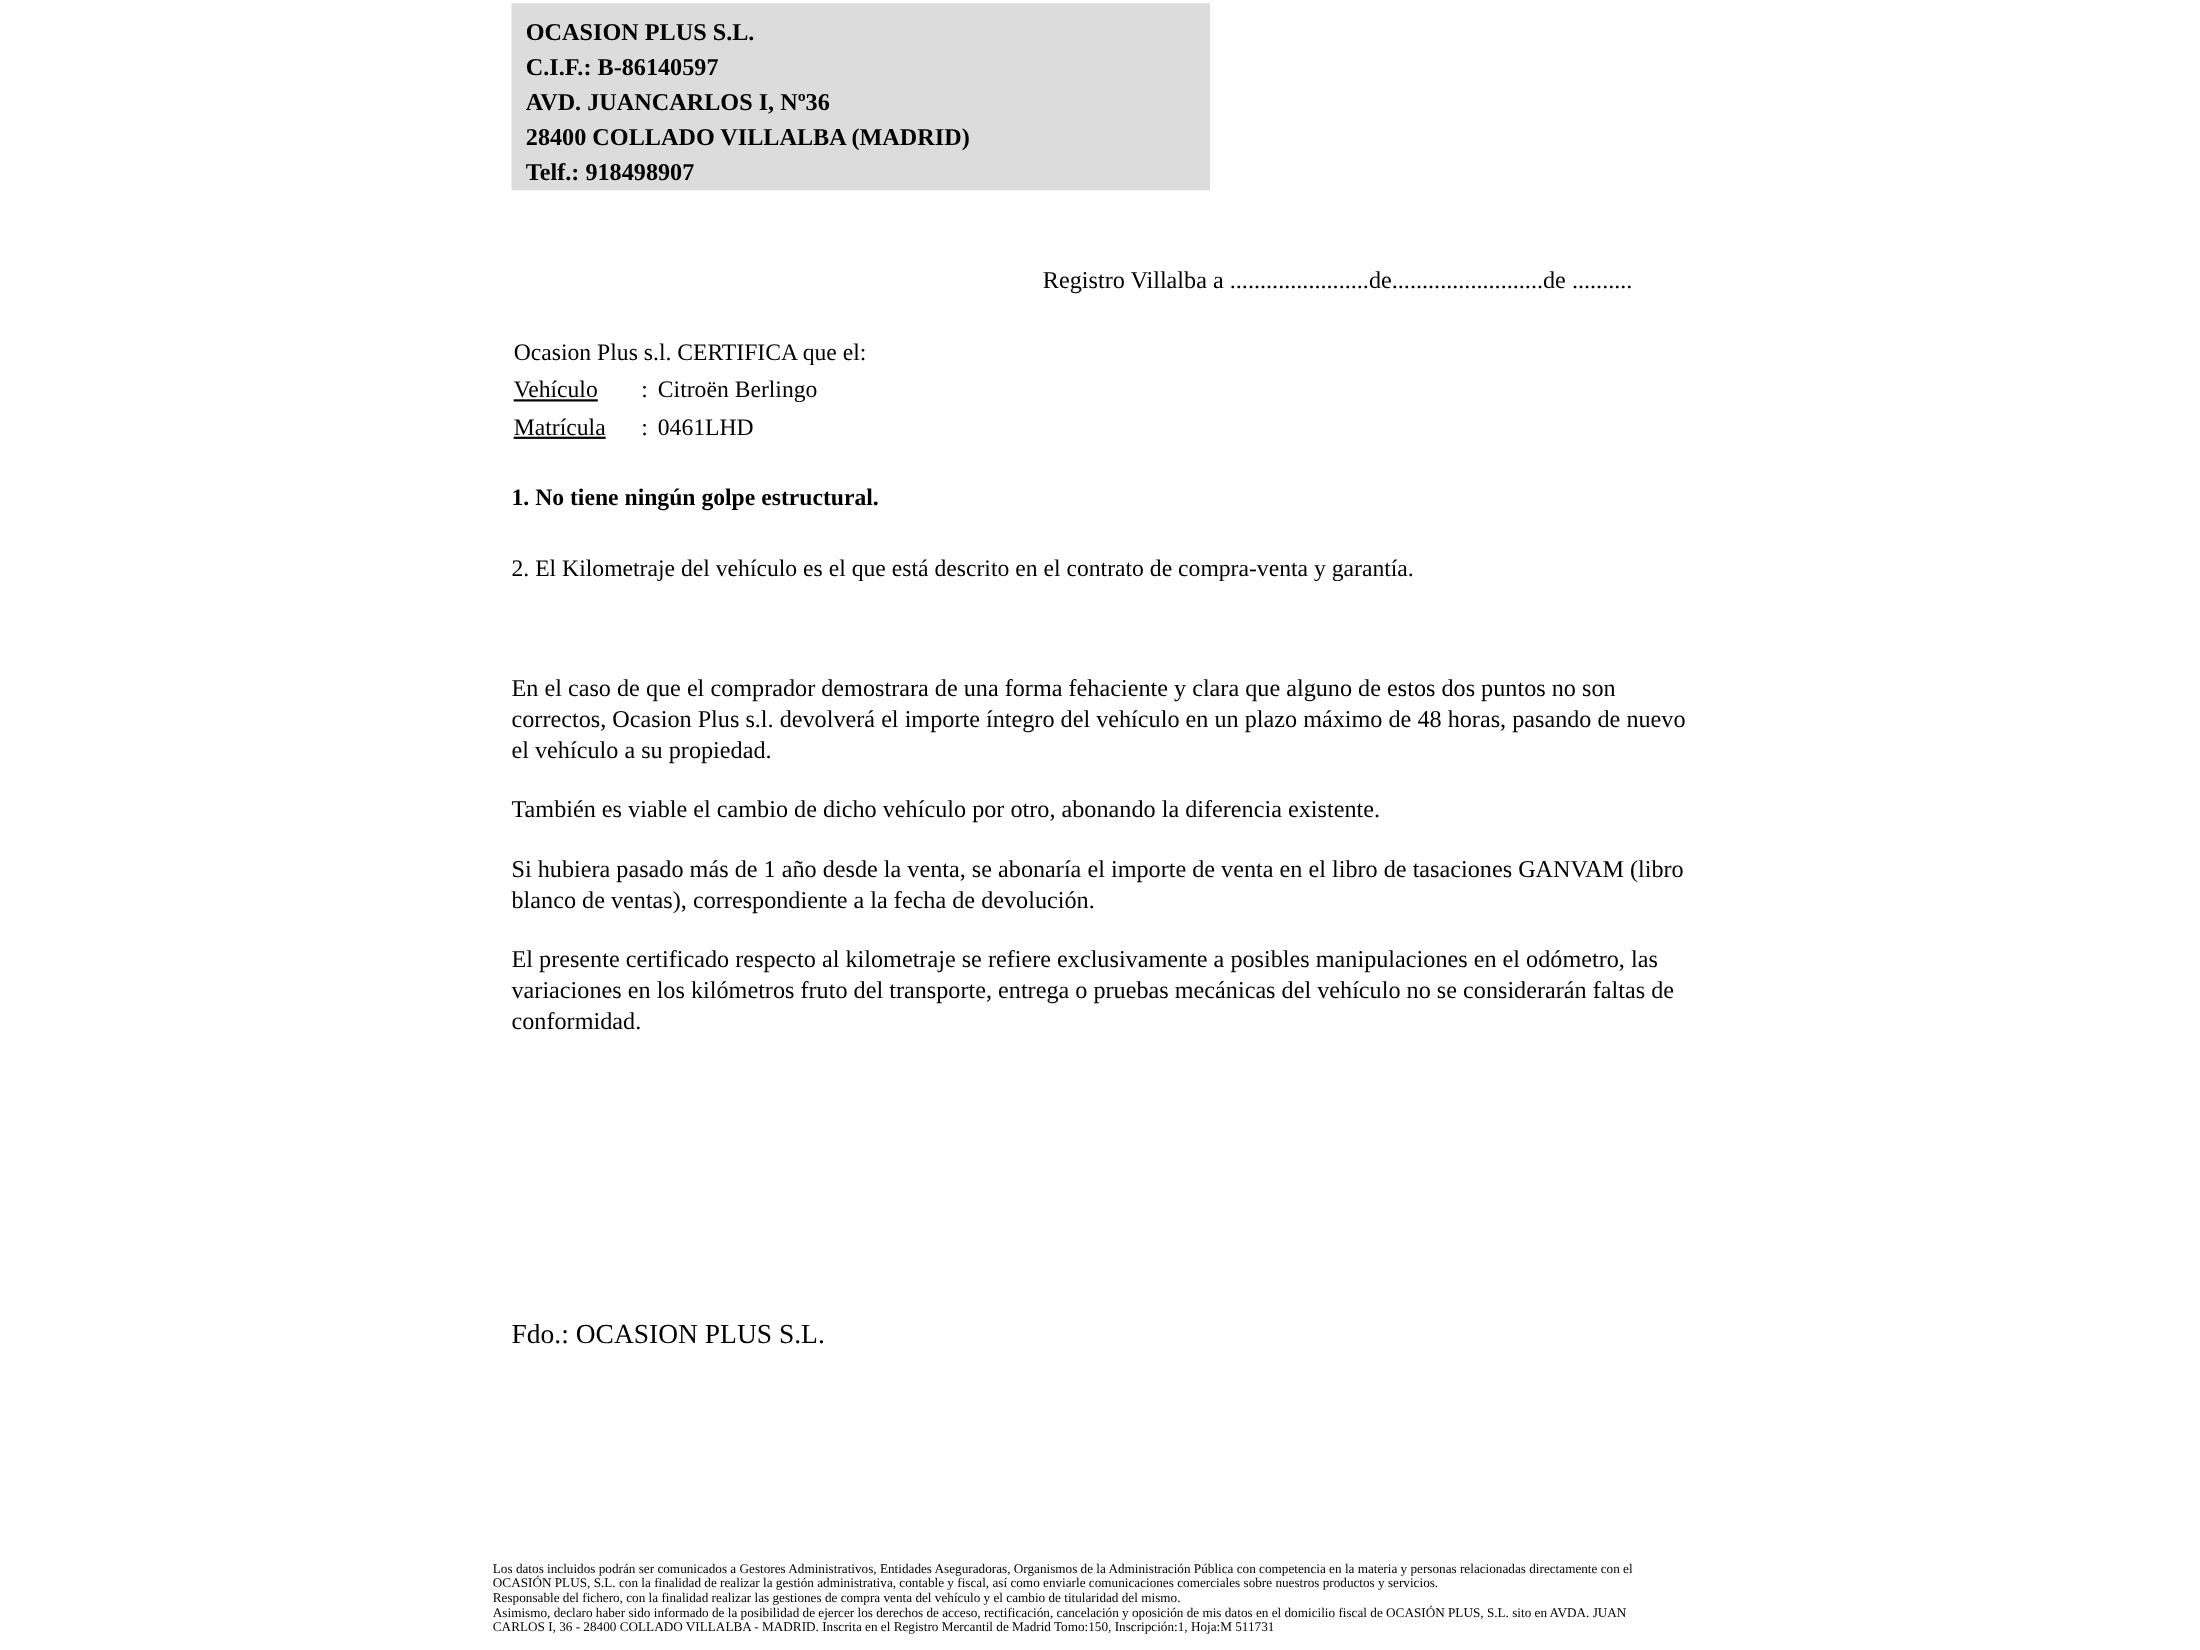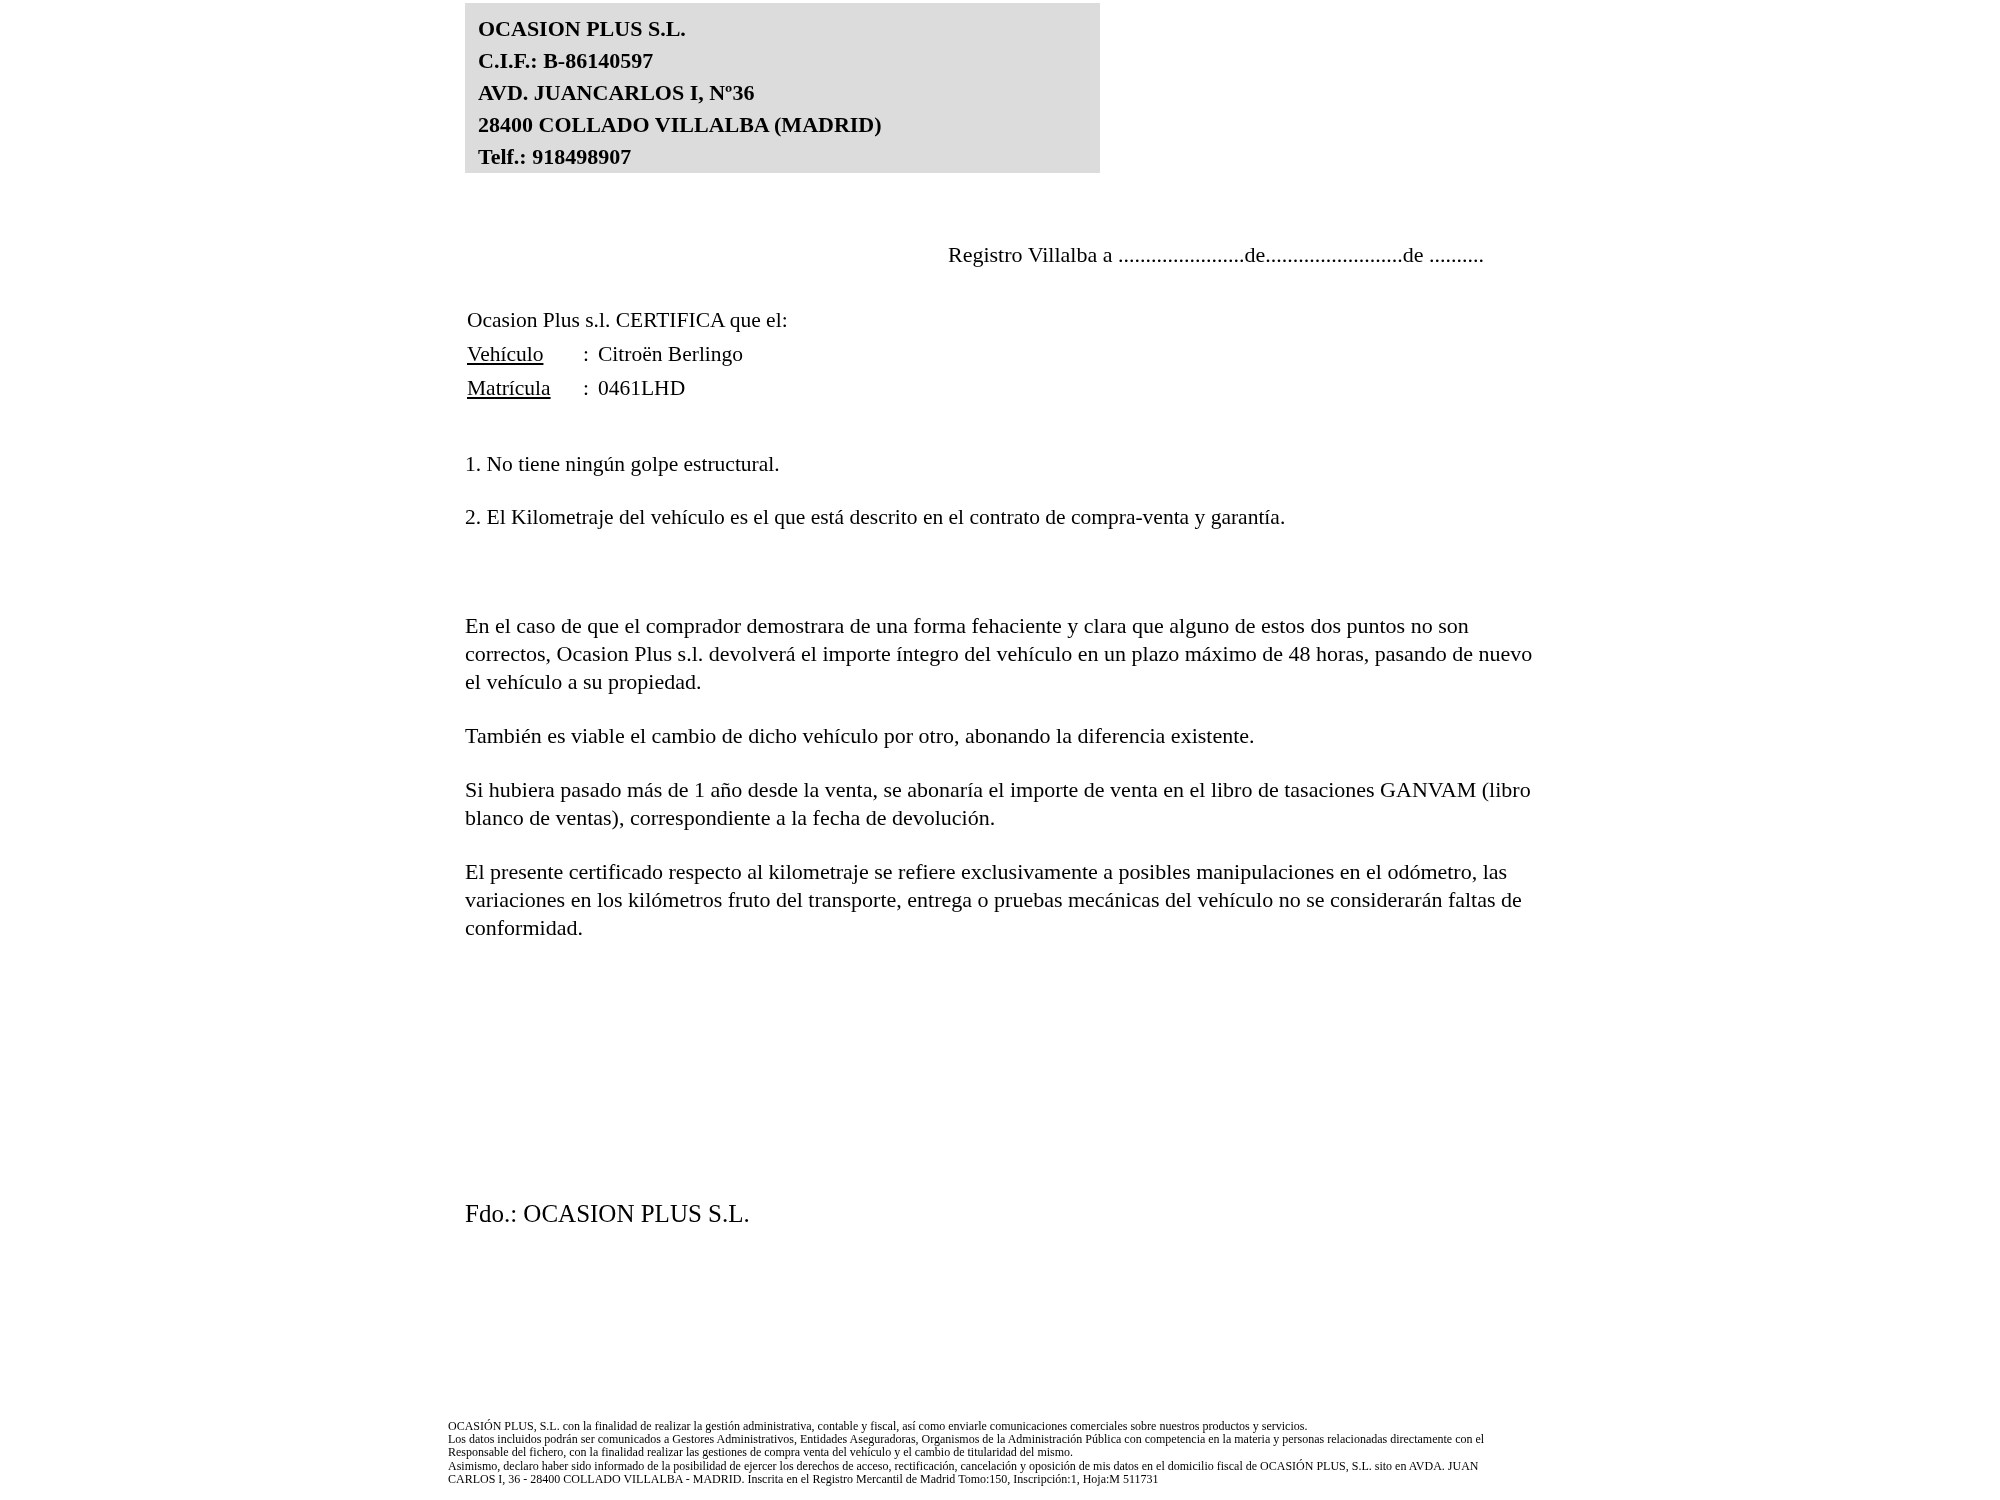--- a/index.html
+++ b/index.html
@@ -72,21 +72,21 @@
     margin-right: 9px;
   }
 
   
   .point {
     position: absolute;
     left: 465px;
     font-size: 21.5px;
     white-space: nowrap;
   }
-  .point-1 { top: 452px; }
+  .point-1 { top: 440px; font-weight: bold; }
   .point-2 { top: 505px; }
 
   
   .body-paragraphs {
     position: absolute;
     left: 465px;
     top: 612px;
     width: 1078px;
     font-size: 22px;
     line-height: 28px;
@@ -148,20 +148,20 @@
   <div class="body-paragraphs">
     <p>En el caso de que el comprador demostrara de una forma fehaciente y clara que alguno de estos dos puntos no son correctos, Ocasion Plus s.l. devolverá el importe íntegro del vehículo en un plazo máximo de 48 horas, pasando de nuevo el vehículo a su propiedad.</p>
     <p>También es viable el cambio de dicho vehículo por otro, abonando la diferencia existente.</p>
     <p>Si hubiera pasado más de 1 año desde la venta, se abonaría el importe de venta en el libro de tasaciones GANVAM (libro blanco de ventas), correspondiente a la fecha de devolución.</p>
     <p>El presente certificado respecto al kilometraje se refiere exclusivamente a posibles manipulaciones en el odómetro, las variaciones en los kilómetros fruto del transporte, entrega o pruebas mecánicas del vehículo no se considerarán faltas de conformidad.</p>
   </div>
 
   <div class="signature-line">Fdo.: OCASION PLUS S.L.</div>
 
   <div class="legal-footer">
+    <div class="fline">Los datos incluidos podrán ser comunicados a Gestores Administrativos, Entidades Aseguradoras, Organismos de la Administración Pública con competencia en la materia y personas relacionadas directamente con el</div>
     <div class="fline">OCASIÓN PLUS, S.L. con la finalidad de realizar la gestión administrativa, contable y fiscal, así como enviarle comunicaciones comerciales sobre nuestros productos y servicios.</div>
-    <div class="fline">Los datos incluidos podrán ser comunicados a Gestores Administrativos, Entidades Aseguradoras, Organismos de la Administración Pública con competencia en la materia y personas relacionadas directamente con el</div>
     <div class="fline">Responsable del fichero, con la finalidad realizar las gestiones de compra venta del vehículo y el cambio de titularidad del mismo.</div>
     <div class="fline">Asimismo, declaro haber sido informado de la posibilidad de ejercer los derechos de acceso, rectificación, cancelación y oposición de mis datos en el domicilio fiscal de OCASIÓN PLUS, S.L. sito en AVDA. JUAN</div>
     <div class="fline">CARLOS I, 36 - 28400 COLLADO VILLALBA - MADRID. Inscrita en el Registro Mercantil de Madrid Tomo:150, Inscripción:1, Hoja:M 511731</div>
   </div>
 
 </div>
 
 </body></html>

